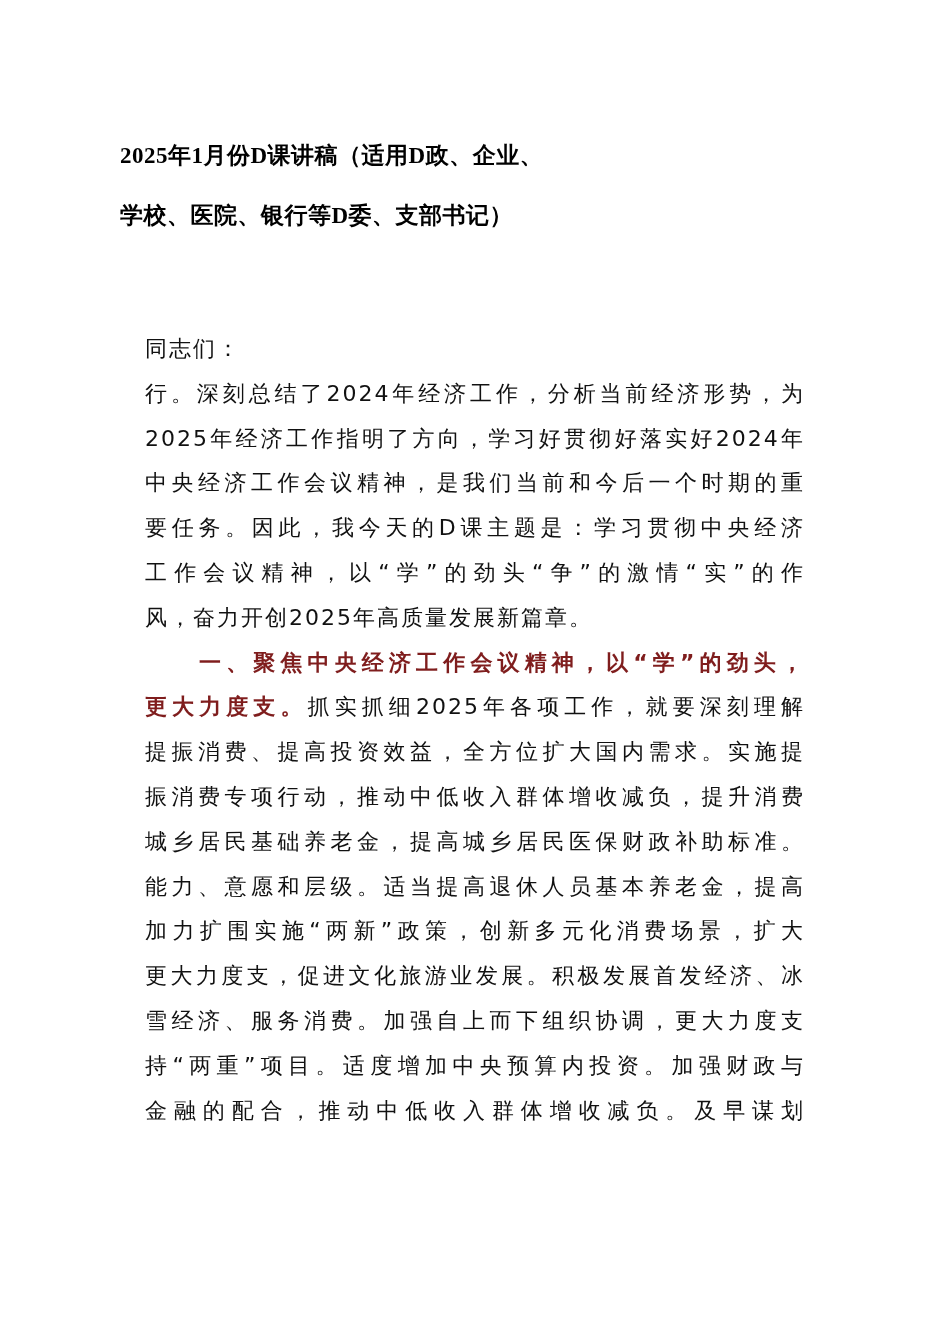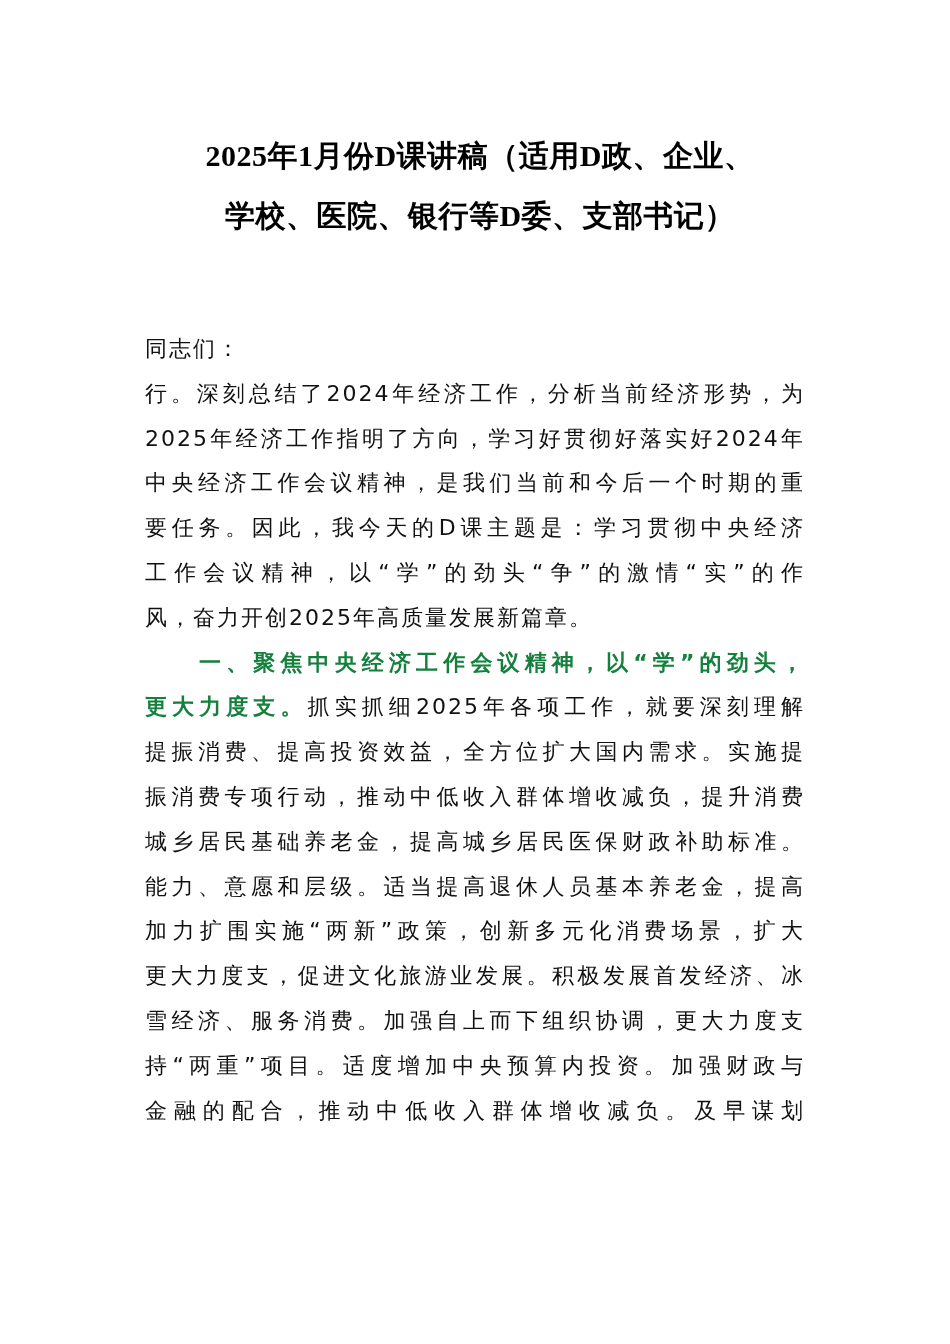--- a/index.html
+++ b/index.html
@@ -1,30 +1,30 @@
 <!DOCTYPE html>
 <html><head>
   <meta charset="utf-8">
   <style>
     html, body { margin: 0; padding: 0; background: #ffffff; }
     body { width: 950px; height: 1344px; position: relative; overflow: hidden;
       font-family: "DejaVu Serif", "Liberation Serif", serif; color: #111; }
     .page { position: absolute; left: 0; top: 0; width: 950px; height: 1344px; background: #fff; }
-    .title { position: absolute; left: 120px; width: 720px; top: 126px; text-align: center;
-      font-family: "Liberation Serif", "DejaVu Serif", serif; font-weight: bold; font-size: 30px;
+    .title { position: absolute; left: 120px; width: 720px; top: 126px; text-align: left;
+      font-family: "Liberation Serif", "DejaVu Serif", serif; font-weight: bold; font-size: 23px;
       line-height: 60px; color: #000; letter-spacing: 0.5px; }
     .title .line { display: block; white-space: nowrap; }
     .title .l2 { padding-left: 0px; }
     .body { position: absolute; left: 145px; top: 327px; width: 660px;
       font-family: "DejaVu Sans", "Liberation Sans", sans-serif; font-size: 22px;
       line-height: 44.8px; color: #111; }
     .body .line { display: block; white-space: nowrap; text-align: justify; text-align-last: justify; letter-spacing: 2px; }
     .body .line.last { text-align-last: left; }
     .body .indent { padding-left: 54px; }
-    .bold { font-weight: bold; color: #15803d; }
+    .bold { font-weight: bold; color: #7f1d1d; }
     .salutation { letter-spacing: 1px; }
   </style>
 </head>
 <body>
 
 <div class="page">
 
   <div class="title">
     <span class="line">2025年1月份D课讲稿（适用D政、企业、</span>
     <span class="line l2">学校、医院、银行等D委、支部书记）</span>

